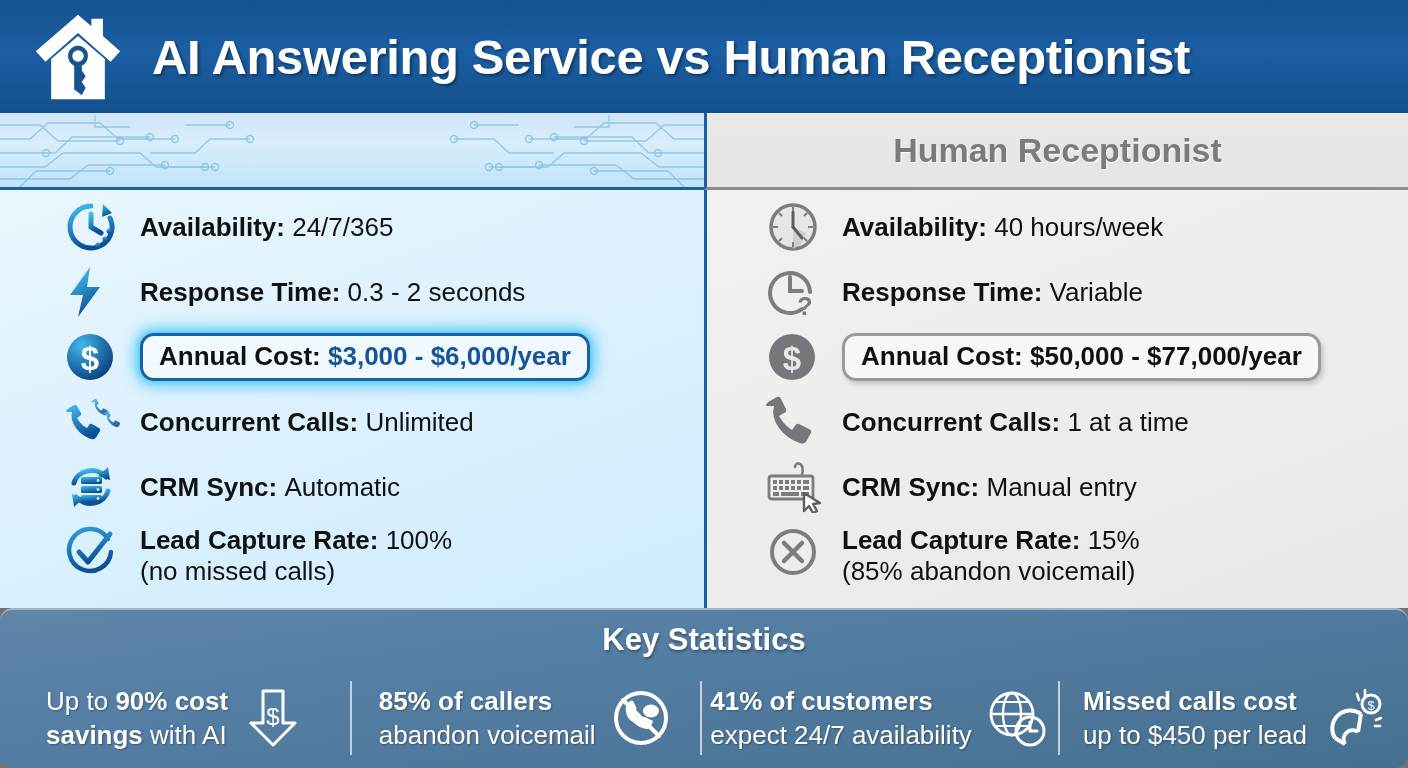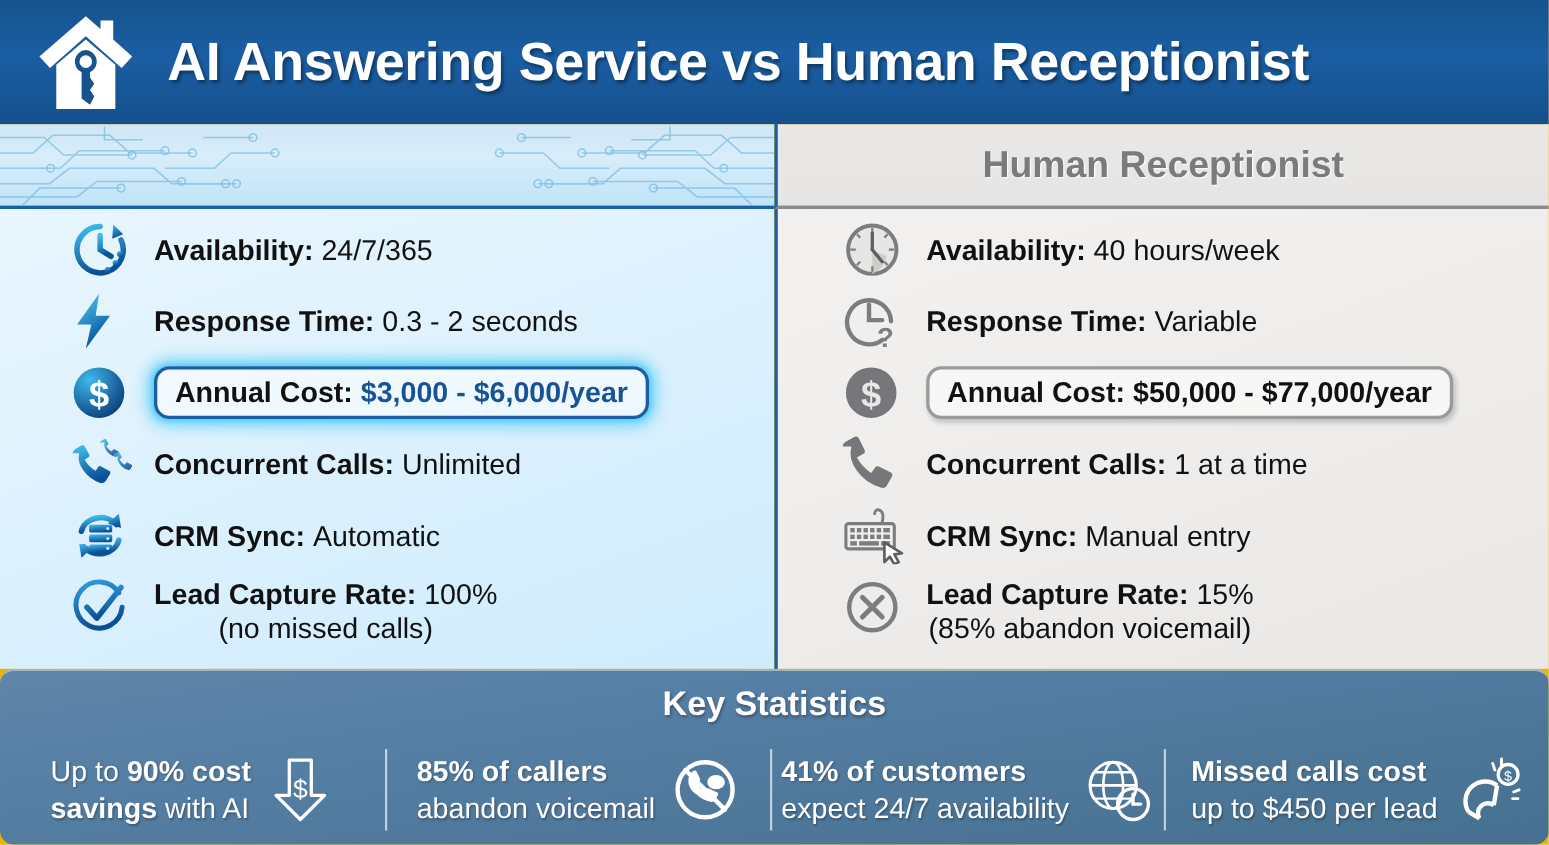--- a/index.html
+++ b/index.html
@@ -4,21 +4,21 @@
 <style>
   * { margin:0; padding:0; box-sizing:border-box; }
   html,body { width:1408px; height:768px; overflow:hidden; }
   body {
     font-family:"Liberation Sans", sans-serif;
     background:#eef1f2;
   }
   .infographic {
     position:relative;
     width:1408px; height:768px;
-    background:#eab308;
+    background:#737373;
   }
 
   
   .titlebar {
     position:absolute; left:0; top:0; width:1408px; height:113px;
     background:linear-gradient(180deg,#16538f 0%,#1b5ea3 45%,#14508c 100%);
     display:flex; align-items:center; padding-left:30px; gap:26px;
   }
   .logo { width:96px; height:92px; flex:0 0 auto; }
   .title-text {
@@ -97,21 +97,21 @@
     display:flex; align-items:center;
     height:58px;
     font-size:26px;
     color:#111111;
     white-space:nowrap;
     line-height:1.18;
   }
   .row.tall .row-text { align-items:flex-start; padding-top:2px; }
   .rt-label { font-weight:bold; }
   .rt-value { font-weight:normal; }
-  .sub { display:block; font-weight:normal;text-align:center; }
+  .sub { display:block; font-weight:normal; }
 
   
   .cost-pill-left {
     display:inline-flex; align-items:center;
     border:3px solid #1b5ea3;
     border-radius:14px;
     background:rgba(255,255,255,0.55);
     padding:5px 16px 6px 16px;
     box-shadow:0 0 14px 5px rgba(65,200,245,0.85), 0 0 4px 1px rgba(110,220,255,0.9);
     white-space:nowrap;

